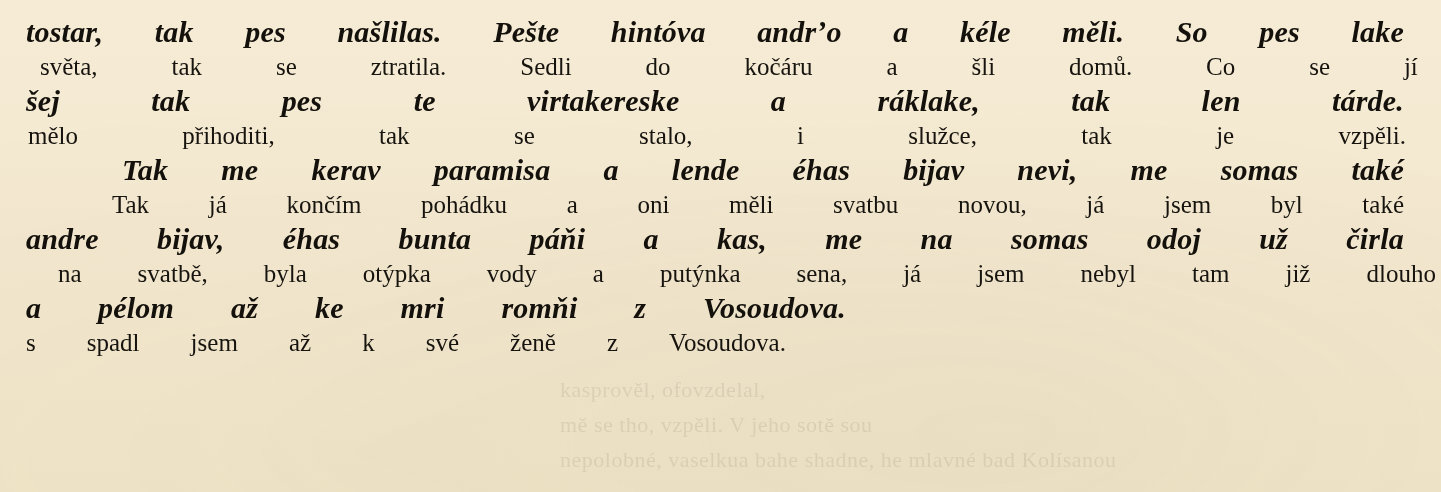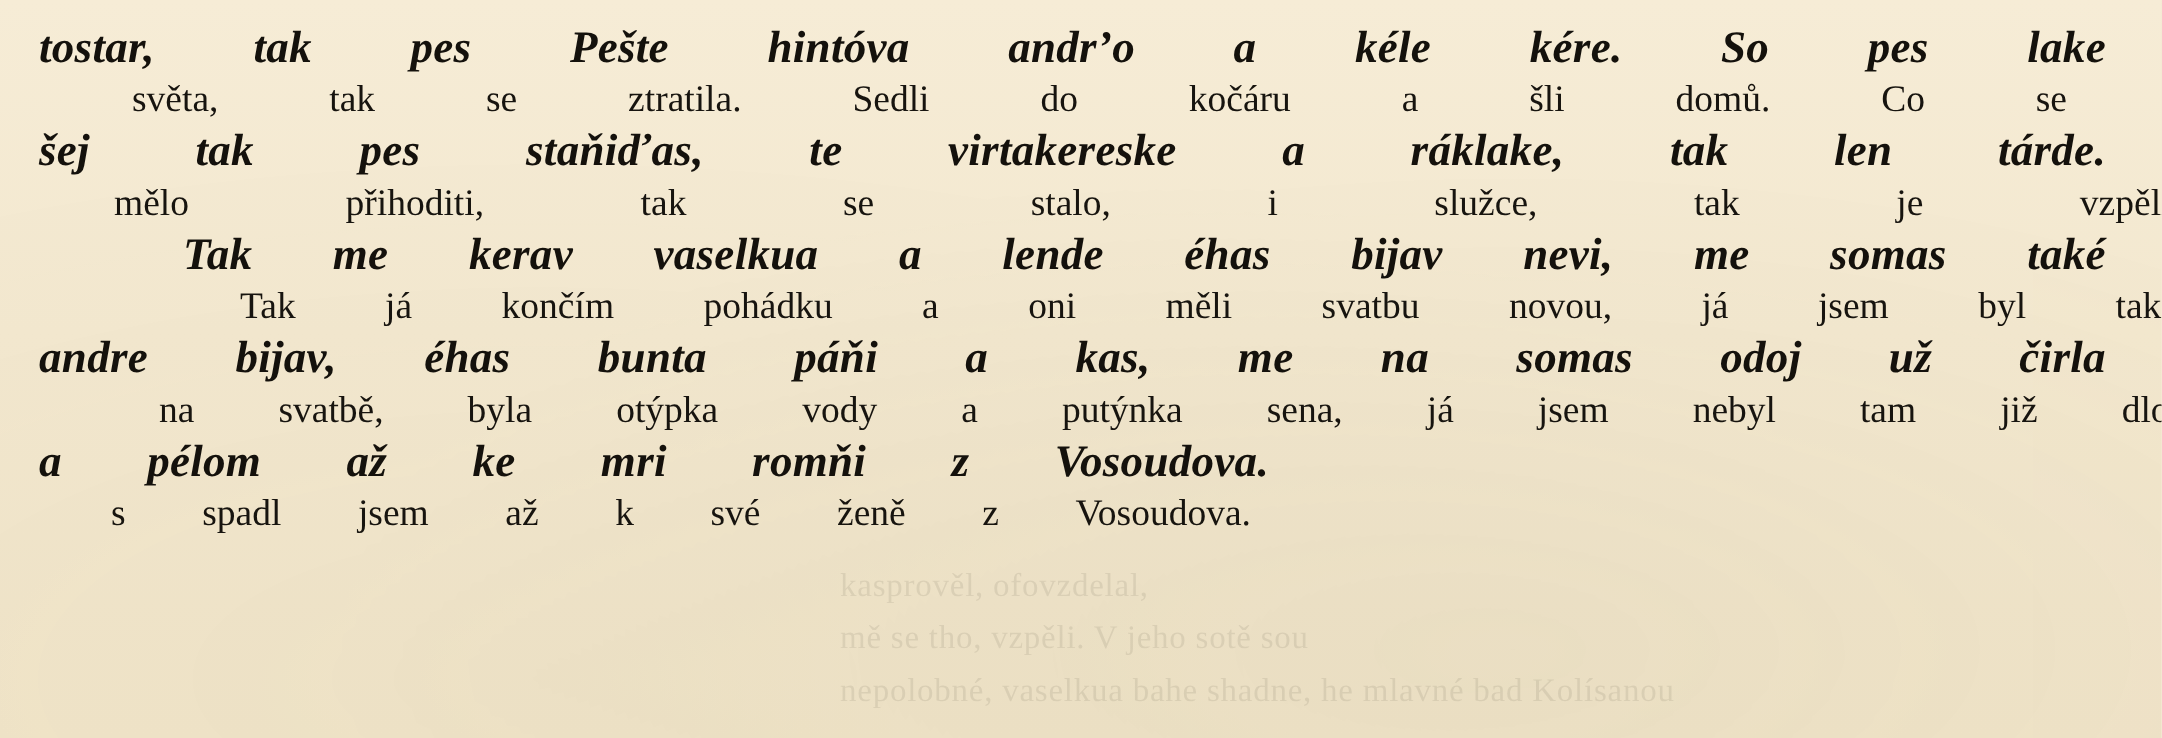--- a/index.html
+++ b/index.html
@@ -48,21 +48,20 @@
     white-space: nowrap;
   }
   .line-czech {
     font-style: normal;
     font-weight: 400;
     font-size: 25px;
     color: #17140f;
     line-height: 1.18;
     white-space: nowrap;
     margin-top: 1px;
-    margin-left: 48px;
   }
   
   .spread {
     display: flex;
     justify-content: space-between;
     width: 100%;
     gap: 16px;
   }
   .spread > span {
     white-space: pre;
@@ -102,26 +101,27 @@
 <div class="bleed"></div>
 
 <div class="content">
 
   <div class="couplet">
     <div class="line-romani">
       <div class="spread narrow">
         <span>tostar,</span>
         <span>tak</span>
         <span>pes</span>
+        <span>našlilas.</span>
         <span>Pešte</span>
         <span>hintóva</span>
         <span>andrʼo</span>
         <span>a</span>
         <span>kéle</span>
-        <span>kére.</span>
+        <span>měli.</span>
         <span>So</span>
         <span>pes</span>
         <span>lake</span>
       </div>
     </div>
     <div class="line-czech">
       <div class="spread narrow" style="padding-left:14px;">
         <span>světa,</span>
         <span>tak</span>
         <span>se</span>
@@ -138,21 +138,20 @@
       </div>
     </div>
   </div>
 
   <div class="couplet">
     <div class="line-romani">
       <div class="spread narrow">
         <span>šej</span>
         <span>tak</span>
         <span>pes</span>
-        <span>staňiďas,</span>
         <span>te</span>
         <span>virtakereske</span>
         <span>a</span>
         <span>ráklake,</span>
         <span>tak</span>
         <span>len</span>
         <span>tárde.</span>
       </div>
     </div>
     <div class="line-czech">
@@ -170,21 +169,21 @@
       </div>
     </div>
   </div>
 
   <div class="couplet">
     <div class="line-romani">
       <div class="spread" style="width:1378px; padding-left:96px; box-sizing:border-box;">
         <span>Tak</span>
         <span>me</span>
         <span>kerav</span>
-        <span>vaselkua</span>
+        <span>paramisa</span>
         <span>a</span>
         <span>lende</span>
         <span>éhas</span>
         <span>bijav</span>
         <span>nevi,</span>
         <span>me</span>
         <span>somas</span>
         <span>také</span>
       </div>
     </div>

